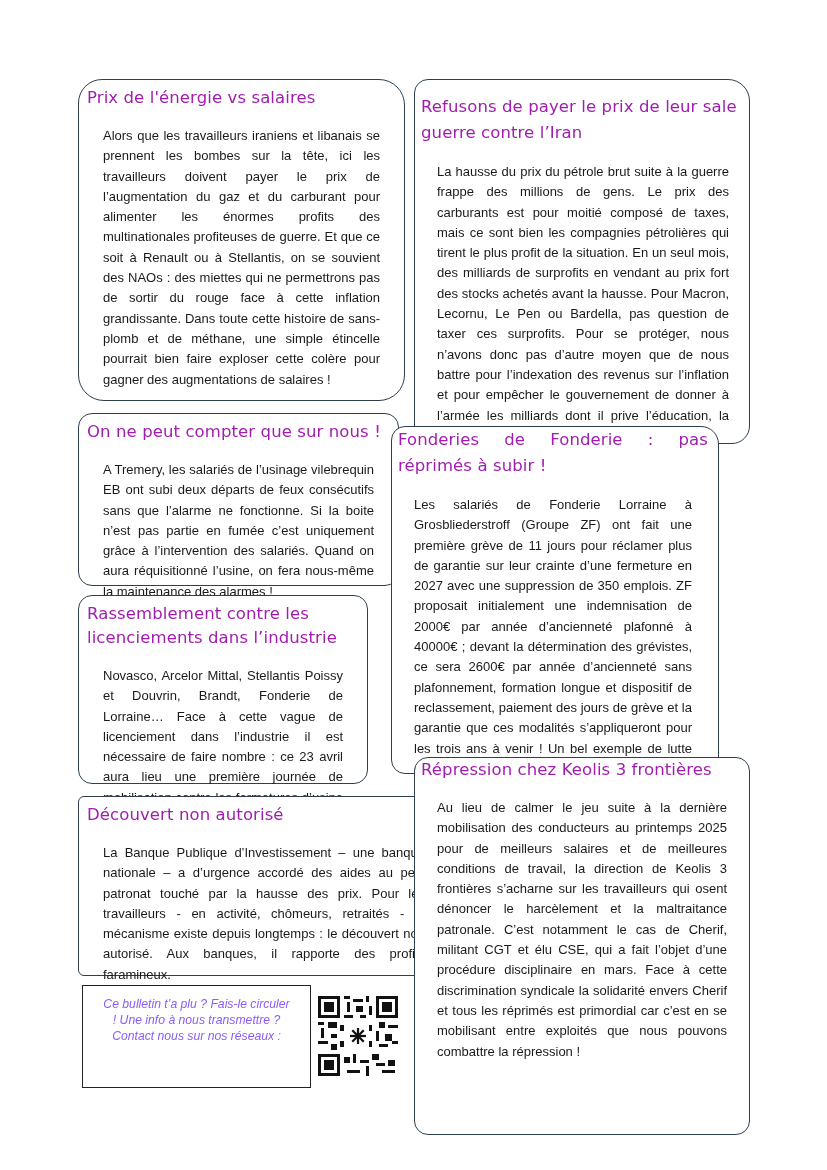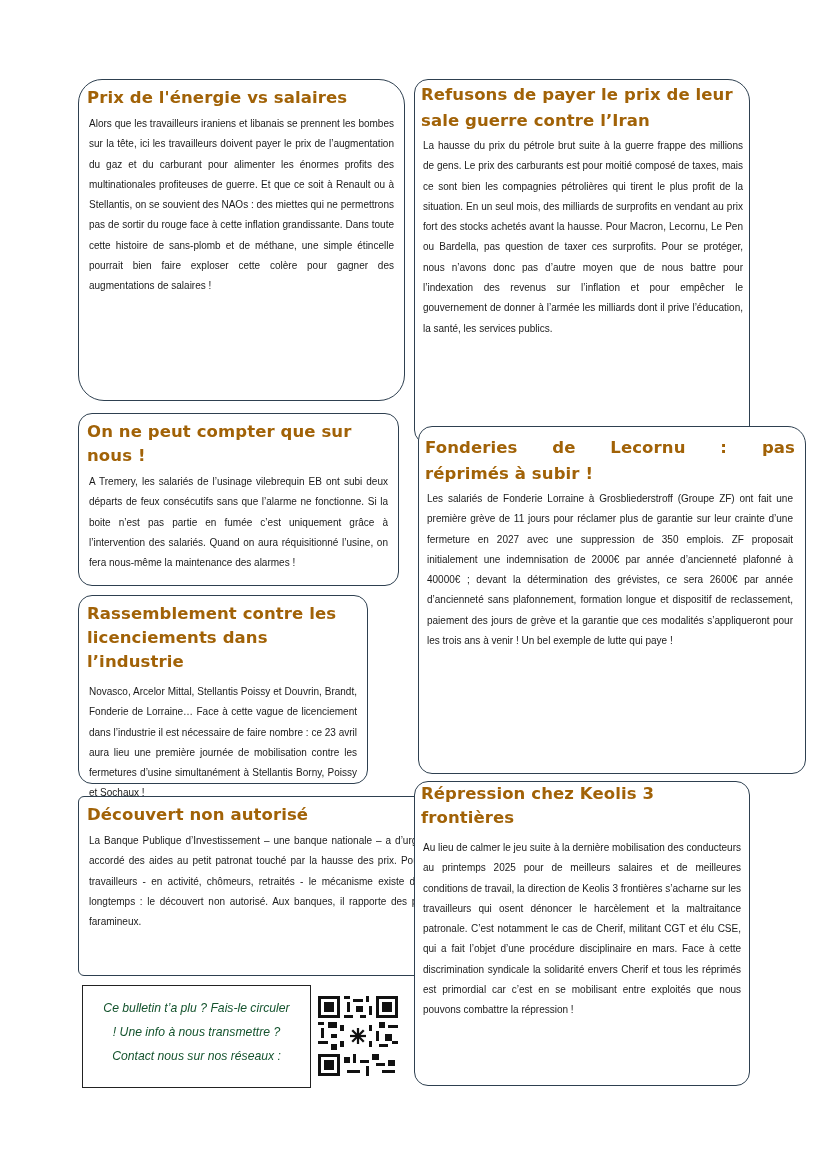--- a/index.html
+++ b/index.html
@@ -1,37 +1,37 @@
 <!DOCTYPE html>
 <html><head>
   <meta charset="utf-8">
   <style>
     html, body { margin: 0; padding: 0; background: #ffffff; }
     body { width: 827px; height: 1170px; position: relative; overflow: hidden;
            font-family: "Liberation Sans", sans-serif; color: #111; }
     .box { position: absolute; box-sizing: border-box; border: 1.5px solid #2e4050;
            background: #fff; padding: 6px 8px 6px 8px; }
-    .box h2 { margin: 0 0 4px 0; font-family: "DejaVu Sans", sans-serif; font-weight: bold;
-              font-size: 16.5px; line-height: 24px; color: #a16207; letter-spacing: 0.1px; }
-    .box p { margin: 2px; font-size: 10px; line-height: 20.3px; text-align: justify; color: #1a1a1a; }
+    .box h2 { margin: 0 0 4px 0; font-family: "DejaVu Sans", sans-serif; font-weight: normal;
+              font-size: 16.5px; line-height: 24px; color: #a21caf; letter-spacing: 0.1px; }
+    .box p { margin: 16px; font-size: 13px; line-height: 20.3px; text-align: justify; color: #1a1a1a; }
     #b1 { left: 78px; top: 79px; width: 327px; height: 322px; border-radius: 24px 26px 26px 26px; }
-    #b2 { left: 414px; top: 79px; width: 336px; height: 365px; border-radius: 14px 22px 18px 14px; padding-top: 2px; padding-left:6px; padding-right:4px; }
+    #b2 { left: 414px; top: 79px; width: 336px; height: 365px; border-radius: 14px 22px 18px 14px; padding-top: 14px; padding-left:6px; padding-right:4px; }
     #b2 h2, #b5 h2 { line-height: 26px; margin-bottom: 2px; }
     #b3 { left: 78px; top: 413px; width: 321px; height: 173px; border-radius: 14px 14px 14px 14px; }
     #b4 { left: 78px; top: 595px; width: 290px; height: 189px; border-radius: 14px 14px 14px 14px; }
     #b4 h2 { margin-bottom: 8px; }
-    #b5 { left: 418px; top: 426px; width: 388px; height: 348px; border-radius: 14px 18px 14px 14px; padding-top: 8px; padding-left:6px; padding-right:10px; }
+    #b5 { left: 391px; top: 426px; width: 328px; height: 348px; border-radius: 14px 18px 14px 14px; padding-top: 0px; padding-left:6px; padding-right:10px; }
     #b5 h2 { margin-bottom: 0; }
     #b5 .tt { display:flex; justify-content: space-between; }
     #b6 { left: 78px; top: 796px; width: 372px; height: 180px; border-radius: 6px 6px 6px 6px; }
-    #b7 { left: 414px; top: 781px; width: 336px; height: 305px; border-radius: 14px 14px 14px 14px; padding-top: 0px; padding-left:6px; padding-right:6px; }
+    #b7 { left: 414px; top: 757px; width: 336px; height: 378px; border-radius: 14px 14px 14px 14px; padding-top: 0px; padding-left:6px; padding-right:6px; }
     #b7 h2 { margin-bottom: 8px; }
     #cta { position: absolute; left: 82px; top: 985px; width: 229px; height: 103px; box-sizing: border-box;
            border: 1.3px solid #222; padding: 10px 20px; text-align: center;
-           font-style: italic; font-size: 12.2px; line-height: 24px; color: #14532d; }
+           font-style: italic; font-size: 12.2px; line-height: 16px; color: #8b5cf6; }
     #qr { position: absolute; left: 318px; top: 996px; width: 80px; height: 80px; }
   </style>
 </head>
 <body>
 
 <div class="box" id="b1">
   <h2>Prix de l'énergie vs salaires</h2>
   <p>Alors que les travailleurs iraniens et libanais se prennent les bombes sur la tête, ici les travailleurs doivent payer le prix de l’augmentation du gaz et du carburant pour alimenter les énormes profits des multinationales profiteuses de guerre. Et que ce soit à Renault ou à Stellantis, on se souvient des NAOs : des miettes qui ne permettrons pas de sortir du rouge face à cette inflation grandissante. Dans toute cette histoire de sans-plomb et de méthane, une simple étincelle pourrait bien faire exploser cette colère pour gagner des augmentations de salaires !</p>
 </div>
 
@@ -48,21 +48,21 @@
 <div class="box" id="b4">
   <h2>Rassemblement contre les licenciements dans l’industrie</h2>
   <p>Novasco, Arcelor Mittal, Stellantis Poissy et Douvrin, Brandt, Fonderie de Lorraine… Face à cette vague de licenciement dans l’industrie il est nécessaire de faire nombre : ce 23 avril aura lieu une première journée de mobilisation contre les fermetures d’usine simultanément à Stellantis Borny, Poissy et Sochaux !</p>
 </div>
 
 <div class="box" id="b5">
   <h2>
     <span class="tt">
       <span>Fonderies</span>
       <span>de</span>
-      <span>Lecornu</span>
+      <span>Fonderie</span>
       <span>:</span>
       <span>pas</span>
     </span>
     <span>réprimés à subir !</span>
   </h2>
   <p>Les salariés de Fonderie Lorraine à Grosbliederstroff (Groupe ZF) ont fait une première grève de 11 jours pour réclamer plus de garantie sur leur crainte d’une fermeture en 2027 avec une suppression de 350 emplois. ZF proposait initialement une indemnisation de 2000€ par année d’ancienneté plafonné à 40000€ ; devant la détermination des grévistes, ce sera 2600€ par année d’ancienneté sans plafonnement, formation longue et dispositif de reclassement, paiement des jours de grève et la garantie que ces modalités s’appliqueront pour les trois ans à venir ! Un bel exemple de lutte qui paye !</p>
 </div>
 
 <div class="box" id="b6">
   <h2>Découvert non autorisé</h2>

